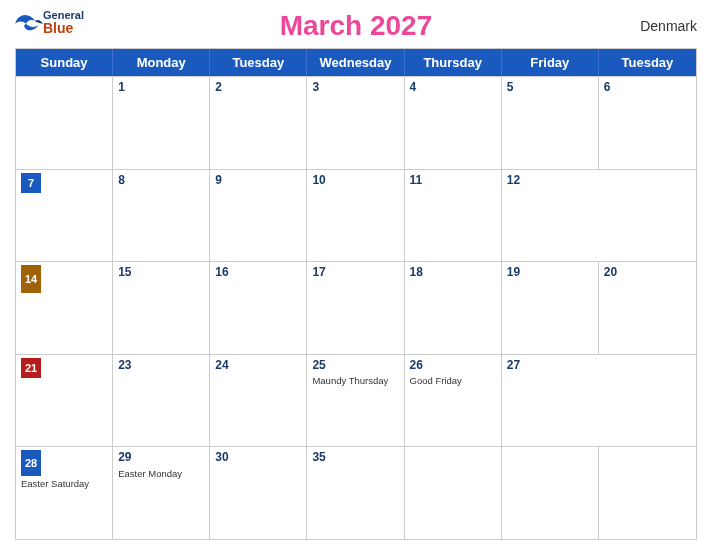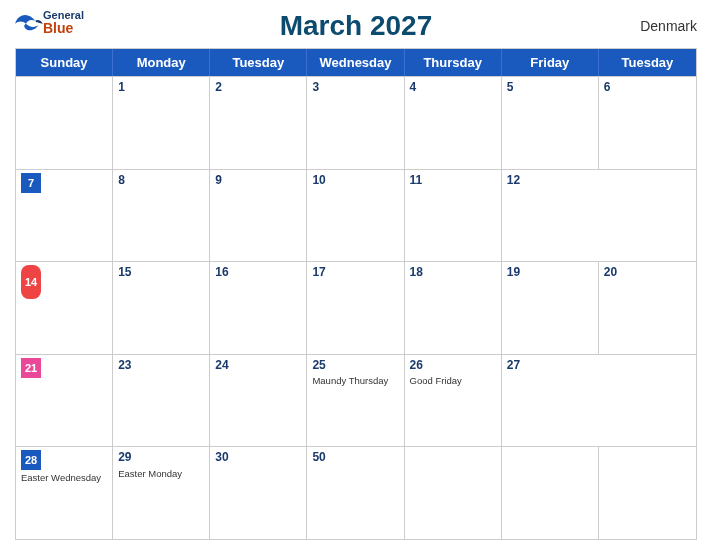--- a/index.html
+++ b/index.html
@@ -48,21 +48,21 @@
       width: 28px;
       height: 20px;
     }
     .logo-container {
       display: flex;
       align-items: center;
     }
     .month-title {
       font-size: 28px;
       font-weight: bold;
-      color: #0c4a6e;
+      color: #ec4899;
       text-align: left;
     }
     .country-label {
       position: absolute;
       right: 0;
       top: 50%;
       transform: translateY(-50%);
       font-size: 14px;
       color: #333;
     }
@@ -194,21 +194,21 @@
           </div>
           <div class="day-cell">
             <div class="day-number">11</div>
           </div>
           <div class="day-cell">
             <div class="day-number">12</div>
           </div>
         </div>
         <div class="week-row">
           <div class="day-cell sunday-cell">
-            <div style="background: #ef4444; color: rgb(255, 255, 255); width: 20px; height: 34px; display: inline-flex; align-items: center; justify-content: center; font-size: 11px; font-weight: bold; border-radius: 8px;">14</div>
+            <div style="background: #a16207; color: rgb(255, 255, 255); width: 20px; height: 28px; display: inline-flex; align-items: center; justify-content: center; font-size: 11px; font-weight: bold;">14</div>
           </div>
           <div class="day-cell">
             <div class="day-number">15</div>
           </div>
           <div class="day-cell">
             <div class="day-number">16</div>
           </div>
           <div class="day-cell">
             <div class="day-number">17</div>
           </div>
@@ -217,21 +217,21 @@
           </div>
           <div class="day-cell">
             <div class="day-number">19</div>
           </div>
           <div class="day-cell">
             <div class="day-number">20</div>
           </div>
         </div>
         <div class="week-row">
           <div class="day-cell sunday-cell">
-            <div style="background: #ec4899; color: rgb(255, 255, 255); width: 20px; height: 20px; display: inline-flex; align-items: center; justify-content: center; font-size: 11px; font-weight: bold;">21</div>
+            <div style="background: #b91c1c; color: rgb(255, 255, 255); width: 20px; height: 20px; display: inline-flex; align-items: center; justify-content: center; font-size: 11px; font-weight: bold;">21</div>
           </div>
           <div class="day-cell">
             <div class="day-number">23</div>
           </div>
           <div class="day-cell">
             <div class="day-number">24</div>
           </div>
           <div class="day-cell">
             <div class="day-number">25</div>
             <div class="event-label">Maundy Thursday</div>
@@ -239,32 +239,32 @@
           <div class="day-cell">
             <div class="day-number">26</div>
             <div class="event-label">Good Friday</div>
           </div>
           <div class="day-cell">
             <div class="day-number">27</div>
           </div>
         </div>
         <div class="week-row">
           <div class="day-cell sunday-cell">
-            <div style="background: rgb(26, 90, 191); color: rgb(255, 255, 255); width: 20px; height: 20px; display: inline-flex; align-items: center; justify-content: center; font-size: 11px; font-weight: bold;">28</div>
-            <div class="event-label">Easter Wednesday</div>
+            <div style="background: rgb(26, 90, 191); color: rgb(255, 255, 255); width: 20px; height: 26px; display: inline-flex; align-items: center; justify-content: center; font-size: 11px; font-weight: bold;">28</div>
+            <div class="event-label">Easter Saturday</div>
           </div>
           <div class="day-cell">
             <div class="day-number">29</div>
             <div class="event-label">Easter Monday</div>
           </div>
           <div class="day-cell">
             <div class="day-number">30</div>
           </div>
           <div class="day-cell">
-            <div class="day-number">50</div>
+            <div class="day-number">35</div>
           </div>
           <div class="day-cell empty"></div>
           <div class="day-cell empty"></div>
           <div class="day-cell empty"></div>
         </div>
       </div>
   </div>
 </div>
 
 </body></html>

